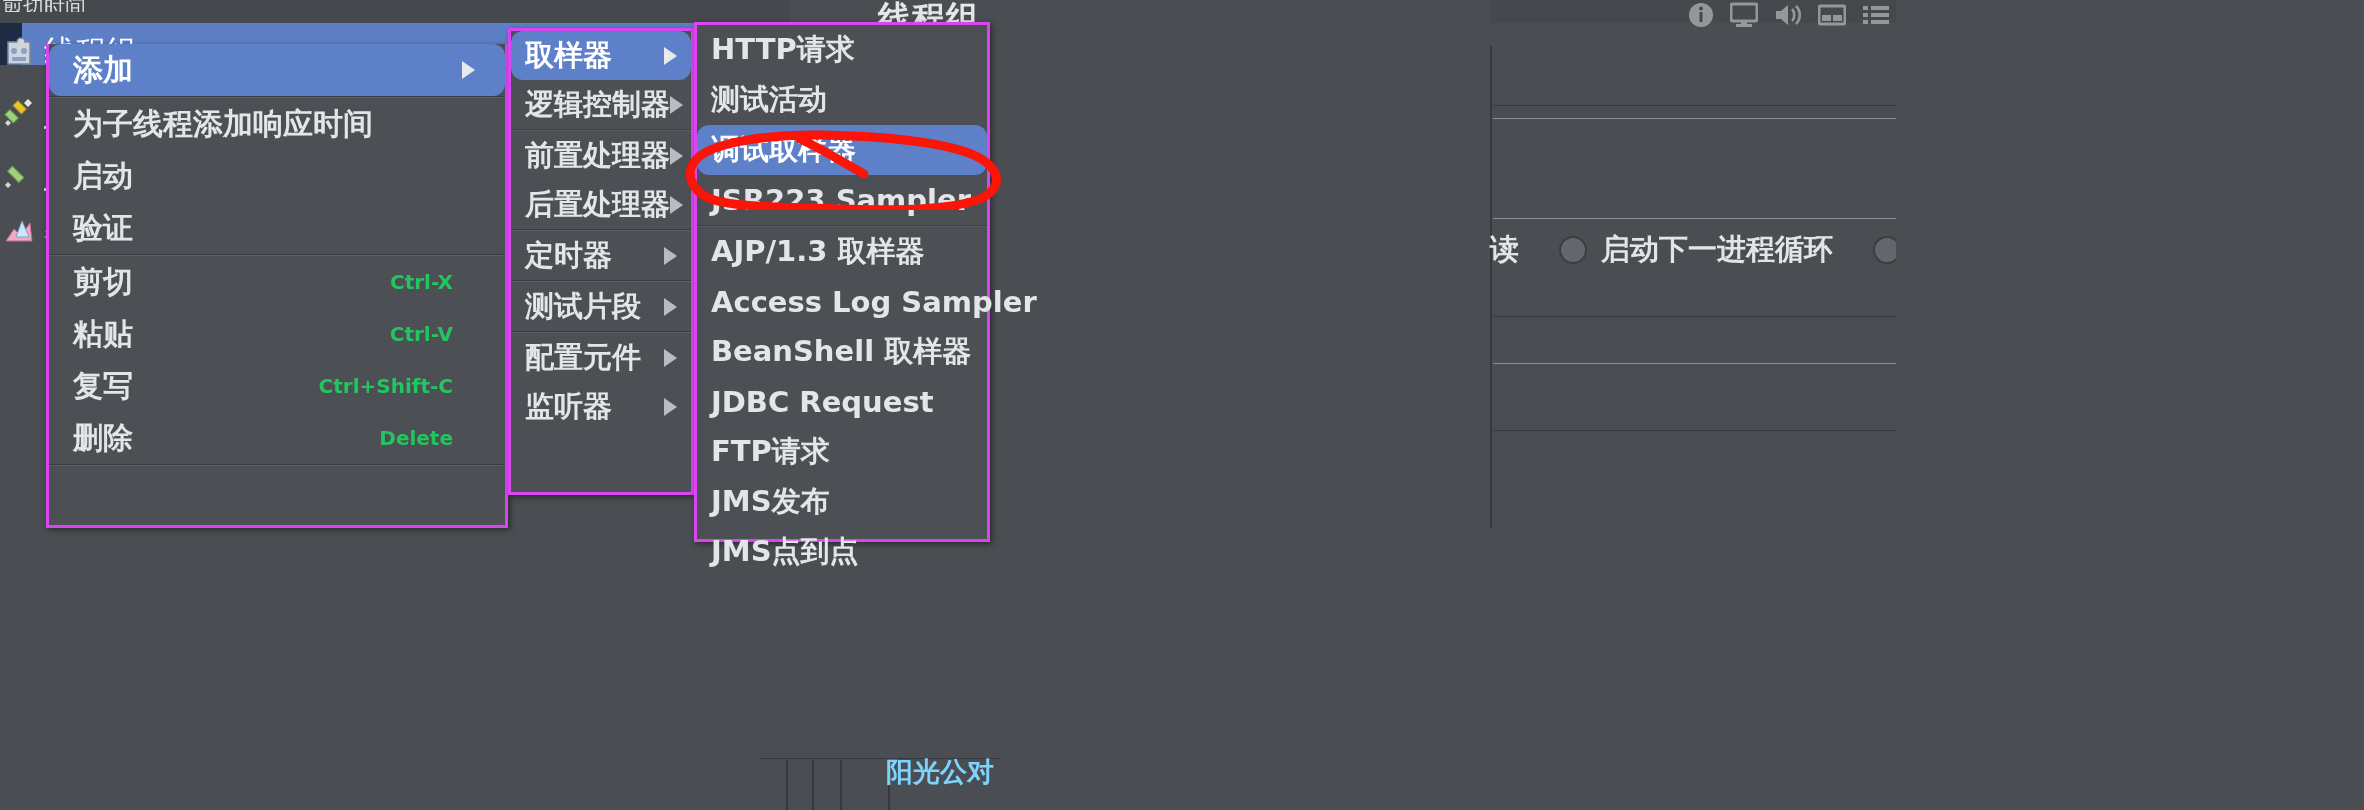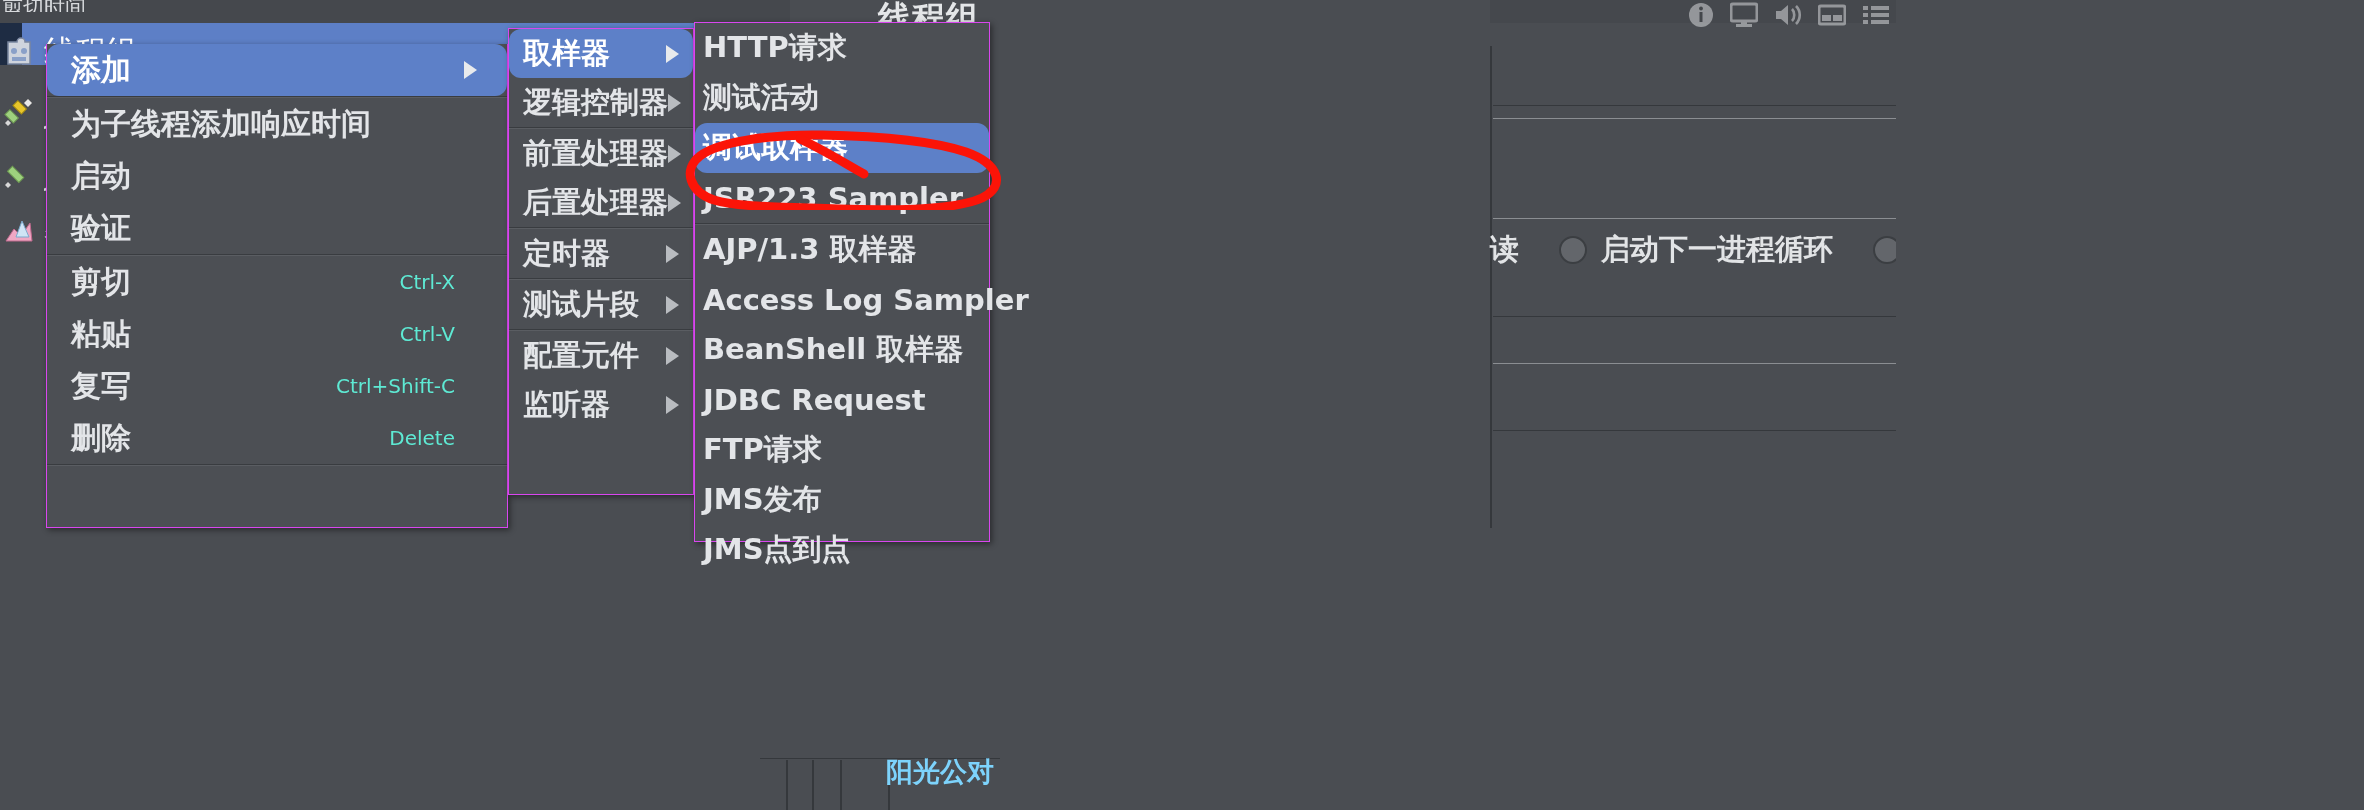--- a/index.html
+++ b/index.html
@@ -145,40 +145,40 @@
     margin-left: 8px;
     white-space: nowrap;
     overflow: hidden;
   }
   .tree-item.selected .t-label { color: #ffffff; }
 
   
   .menu {
     position: absolute;
     background: #4c4f54;
-    border: 1px solid #d946ef;
+    border: 3px solid #d946ef;
     box-shadow: 2px 2px 6px rgba(0,0,0,0.45);
     box-sizing: border-box;
   }
   .mi {
     position: relative;
     display: flex;
     align-items: center;
     box-sizing: border-box;
     cursor: default;
     white-space: nowrap;
   }
   .mi .mi-label {
     color: #e3e5e8;
     font-weight: bold;
   }
   .mi .mi-accel {
     margin-left: auto;
-    color: #5eead4;
-    font-weight: normal;
+    color: #22c55e;
+    font-weight: bold;
   }
   .mi .arrow {
     margin-left: auto;
     width: 0; height: 0;
     border-left: 13px solid #b9bcc0;
     border-top: 9px solid transparent;
     border-bottom: 9px solid transparent;
   }
   .mi.hl {
     background: #5d80c8;
@@ -210,21 +210,21 @@
   }
   #menu2 .mi { height: 49px; padding: 0 10px 0 14px; }
   #menu2 .mi .mi-label { font-size: 29px; }
   #menu2 .mi .arrow { margin-right: 4px; }
 
   
   #menu3 {
     left: 694px; top: 22px;
     width: 296px; height: 520px;
   }
-  #menu3 .mi { height: 50px; padding: 0 10px 0 8px; text-align: right; }
+  #menu3 .mi { height: 50px; padding: 0 10px 0 14px; text-align: right; }
   #menu3 .mi .mi-label { font-size: 29px; }
 
   
   #annotation {
     position: absolute;
     left: 672px; top: 108px;
     width: 340px; height: 102px;
     pointer-events: none;
   }
 </style>

